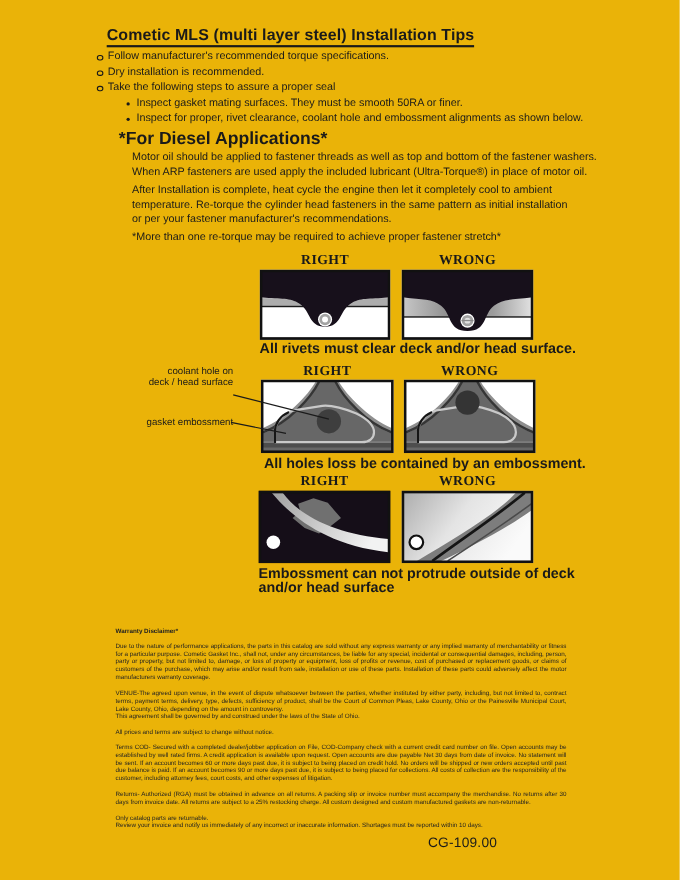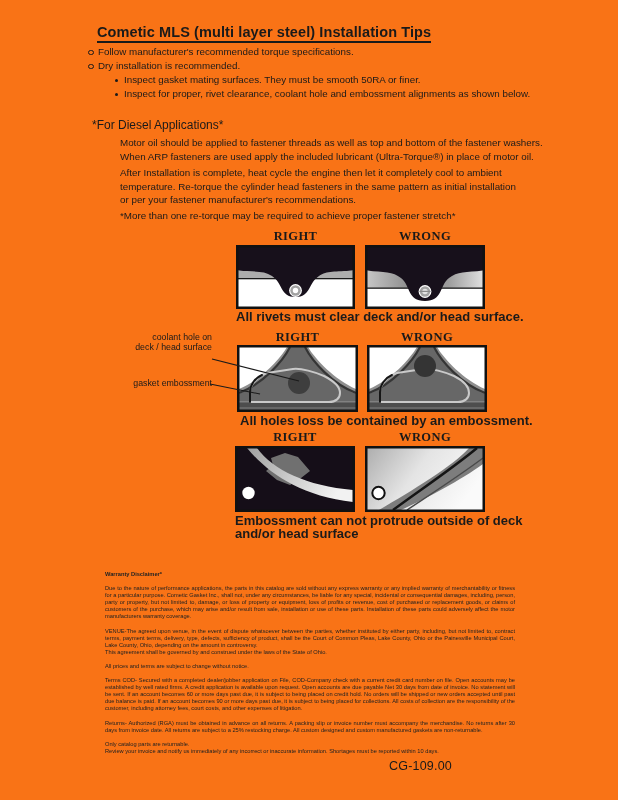--- a/index.html
+++ b/index.html
@@ -1,17 +1,17 @@
 <!DOCTYPE html>
 <html><head>
 <meta charset="utf-8">
 <style>
   html,body { margin:0; padding:0; background:#ffffff; }
   .page {
-    position:relative; width:618px; height:800px; background:#f97316;
+    position:relative; width:618px; height:800px; background:#eab308;
     font-family:"Liberation Sans", sans-serif; color:#1a1a1a; overflow:hidden;
   }
   .abs { position:absolute; }
 
   .doc-title {
     left:97px; top:24px; font-size:14.5px; font-weight:bold; letter-spacing:0.1px;
   }
   .doc-title span { display:inline-block; border-bottom:2px solid #1a1a1a; padding-bottom:1px; }
 
   .bullets { left:88px; top:45px; width:470px; font-size:9.8px; }
@@ -19,21 +19,21 @@
   .bullet-line .marker-circle {
     position:absolute; left:0; top:4.5px; width:3.6px; height:3.6px;
     border:1px solid #1a1a1a; border-radius:50%;
   }
   .bullet-line.sub { padding-left:36px; }
   .bullet-line.sub .marker-dot {
     position:absolute; left:27px; top:5.5px; width:3.4px; height:3.4px;
     background:#1a1a1a; border-radius:50%;
   }
 
-  .diesel-heading { left:92px; top:118px; font-size:12px; font-weight:normal; }
+  .diesel-heading { left:108px; top:118px; font-size:16px; font-weight:bold; }
   .body-para { left:97px; width:450px; font-size:9.8px; line-height:13.5px; white-space:pre-line;margin-left:23px; }
   .p1 { top:136px; }
   .p2 { top:166px; }
   .p-note { top:209px; }
 
   .rw-label { font-size:12.5px; font-weight:bold; text-align:center; letter-spacing:0.4px;font-family:Liberation Serif, serif; }
   .caption { font-size:13px; font-weight:bold; line-height:13px; white-space:pre-line; }
 
   .panel { position:absolute; }
   .panel svg { display:block; }
@@ -59,20 +59,24 @@
   </div>
 
   <div class="abs bullets">
     <div class="bullet-line">
       <span class="marker-circle"></span>
       <span>Follow manufacturer's recommended torque specifications.</span>
     </div>
     <div class="bullet-line">
       <span class="marker-circle"></span>
       <span>Dry installation is recommended.</span>
+    </div>
+    <div class="bullet-line">
+      <span class="marker-circle"></span>
+      <span>Take the following steps to assure a proper seal</span>
     </div>
     <div class="bullet-line sub">
       <span class="marker-dot"></span>
       <span>Inspect gasket mating surfaces.  They must be smooth 50RA or finer.</span>
     </div>
     <div class="bullet-line sub">
       <span class="marker-dot"></span>
       <span>Inspect for proper, rivet clearance, coolant hole and embossment alignments as shown below.</span>
     </div>
   </div>

